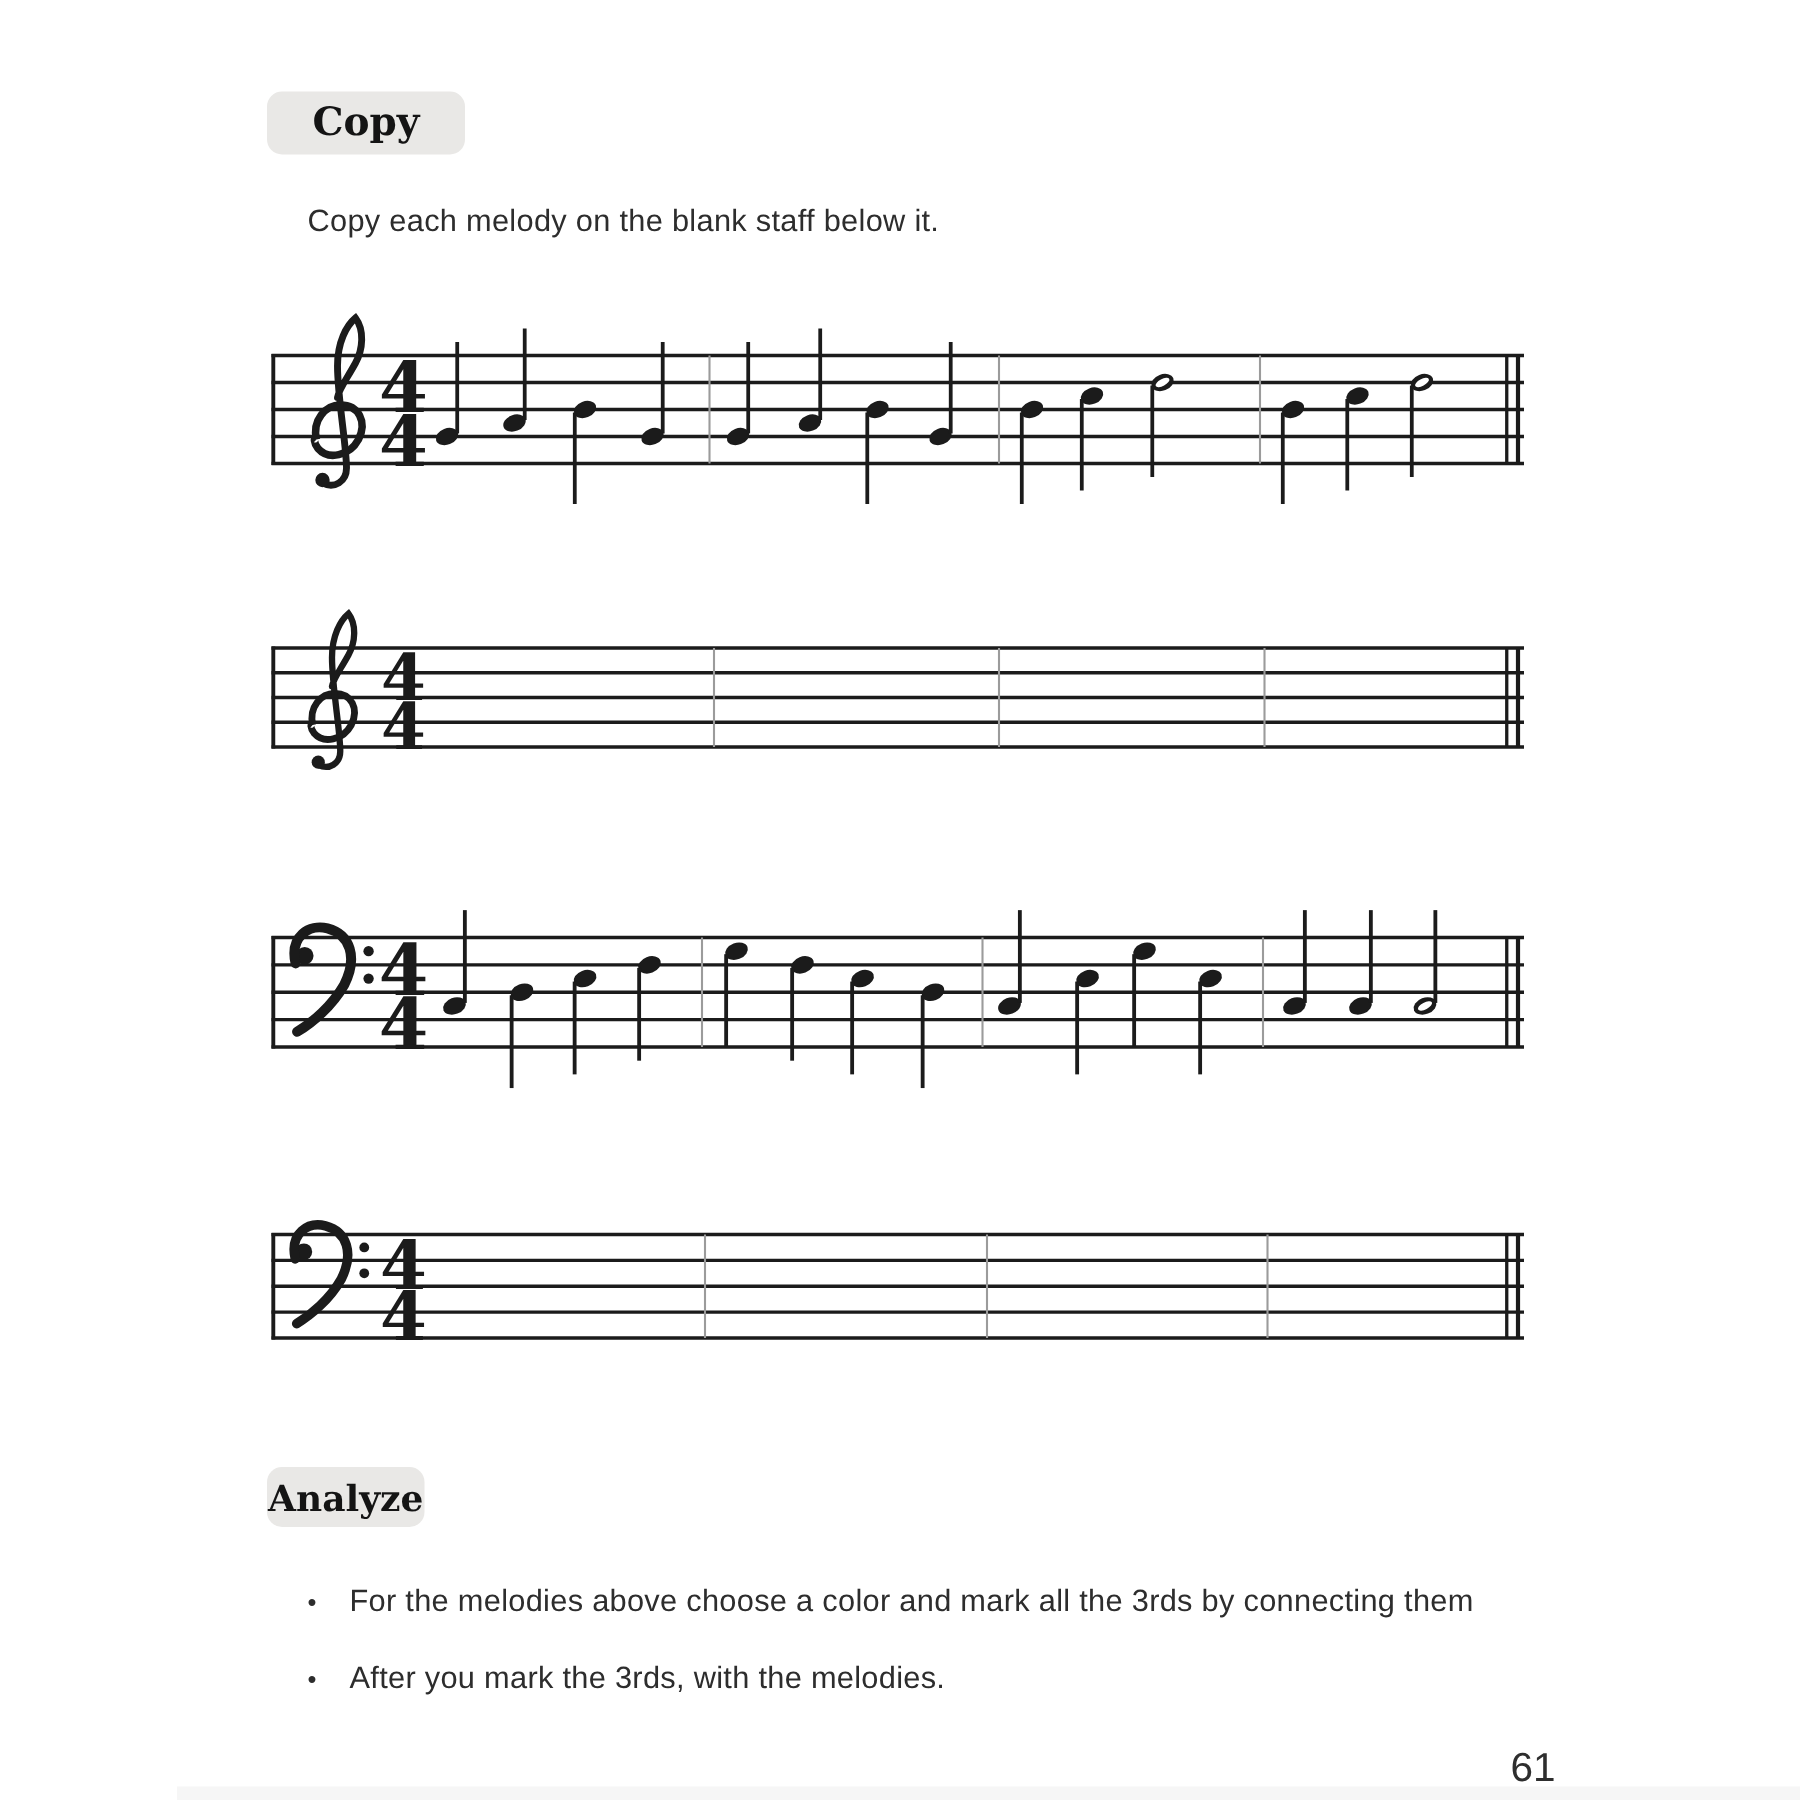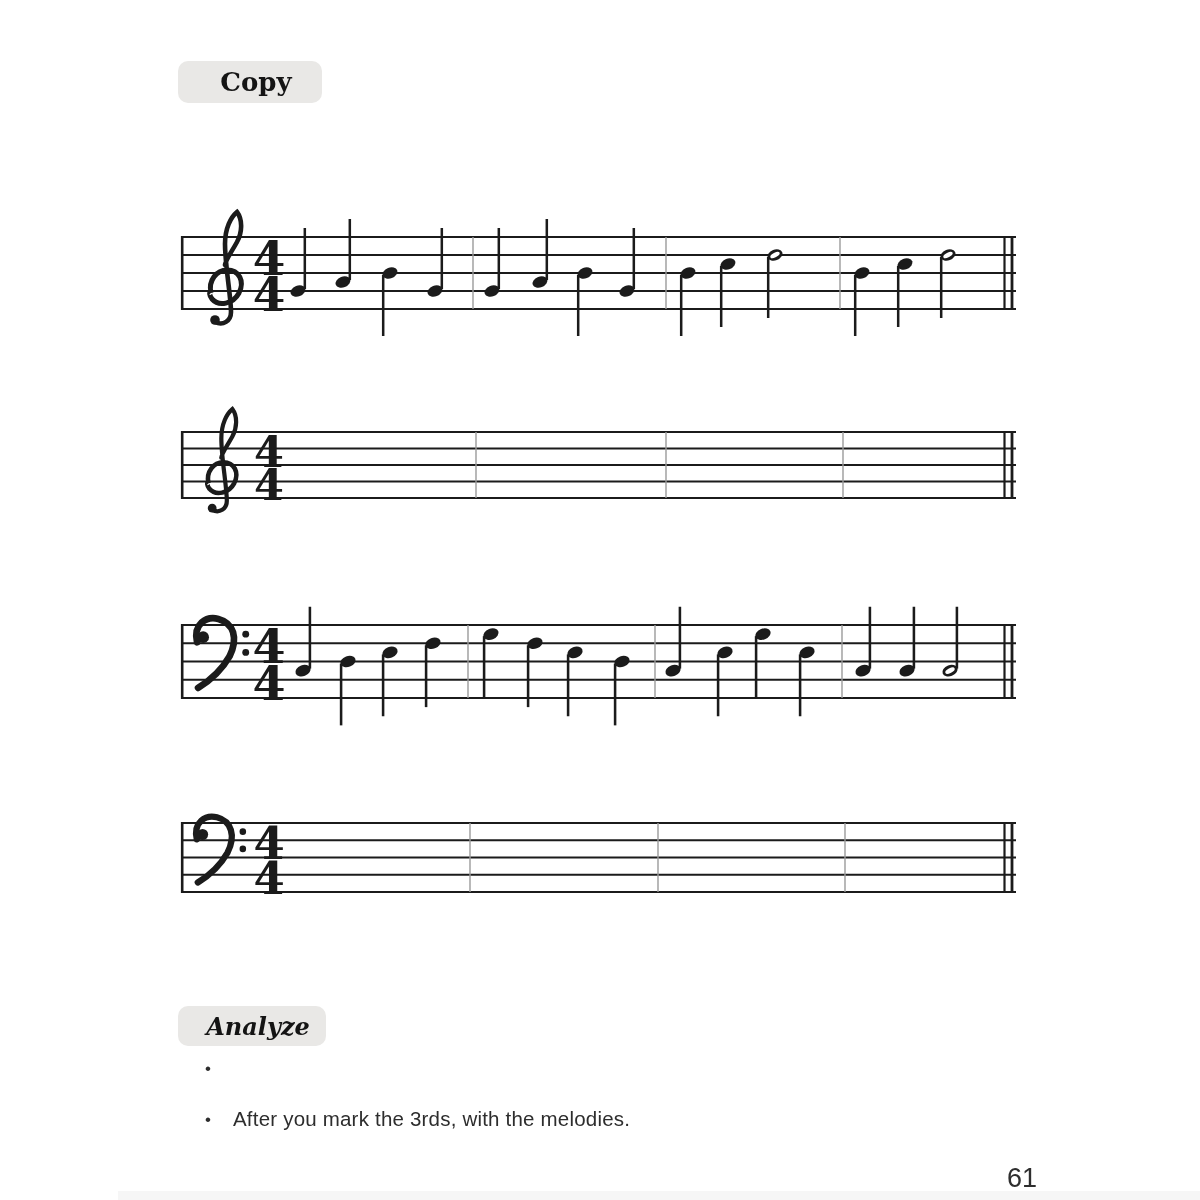--- a/index.html
+++ b/index.html
@@ -1,41 +1,42 @@
 <!DOCTYPE html>
 <html><head>
 <meta charset="utf-8">
 <style>
   html,body{margin:0;padding:0;background:#fff;}
   .page{position:relative;width:1200px;height:1200px;background:#ffffff;overflow:hidden;
         font-family:"Liberation Sans",sans-serif;color:#2d2d2d;}
   .badge{position:absolute;background:#e9e8e6;border-radius:10px;
          font-family:"DejaVu Serif",serif;font-weight:bold;color:#141414;
-         display:flex;align-items:center;justify-content:center;padding-left:12px;}
+         display:flex;align-items:center;justify-content:center;}
   .badge-copy{left:178px;top:61px;width:132px;height:42px;font-size:26px;}
-  .badge-analyze{left:178px;top:1006px;width:136px;height:40px;font-size:24px;font-style:italic;}
+  .badge-analyze{left:178px;top:978px;width:105px;height:40px;font-size:24px;}
   .instruction{position:absolute;left:205px;top:136px;font-size:20.5px;letter-spacing:.2px;}
   #music{position:absolute;left:0;top:0;}
   .bullets{position:absolute;left:205px;top:1054px;width:810px;}
   .bullet-item{display:flex;align-items:flex-start;font-size:20.5px;line-height:28px;letter-spacing:.2px;}
   .bullet-item + .bullet-item{margin-top:22px;}
   .bullet-dot{width:28px;flex:0 0 28px;font-size:17px;padding-top:1px;}
   .bullet-text{flex:1;}
   .page-number{position:absolute;left:1007px;top:1163px;font-size:27px;color:#2e2e2e;}
   .footer-rule{position:absolute;left:118px;top:1191px;width:1082px;height:9px;background:#f6f6f6;}
 </style>
 </head>
 <body>
 
 <div class="page">
 
   <div class="badge badge-copy">
     <span>Copy</span>
   </div>
 
+  <div class="instruction">Copy each melody on the blank staff below it.</div>
 
   <svg id="music" width="1200" height="1200" viewBox="0 0 1200 1200">
       <g>
         <line x1="181" y1="237" x2="1016" y2="237" stroke="#1b1b1b" stroke-width="2.2"></line>
         <line x1="181" y1="255" x2="1016" y2="255" stroke="#1b1b1b" stroke-width="2.2"></line>
         <line x1="181" y1="273" x2="1016" y2="273" stroke="#1b1b1b" stroke-width="2.2"></line>
         <line x1="181" y1="291" x2="1016" y2="291" stroke="#1b1b1b" stroke-width="2.2"></line>
         <line x1="181" y1="309" x2="1016" y2="309" stroke="#1b1b1b" stroke-width="2.2"></line>
         <line x1="182.2" y1="236" x2="182.2" y2="310" stroke="#1b1b1b" stroke-width="2.6"></line>
         <line x1="473" y1="237" x2="473" y2="309" stroke="#9b9b9b" stroke-width="1.4"></line>
@@ -235,21 +236,21 @@
     </svg>
 
   <div class="badge badge-analyze">
     <span>Analyze</span>
   </div>
 
   <div class="bullets">
     <div class="bullet-item">
       <span class="bullet-dot">•</span>
       <span class="bullet-text">
-        <br>
+        <span>For the melodies above choose a color and mark all the 3rds by connecting them</span><br>
       </span>
     </div>
     <div class="bullet-item">
       <span class="bullet-dot">•</span>
       <span class="bullet-text">
         <span>After you mark the 3rds, with the melodies.</span>
       </span>
     </div>
   </div>
 

